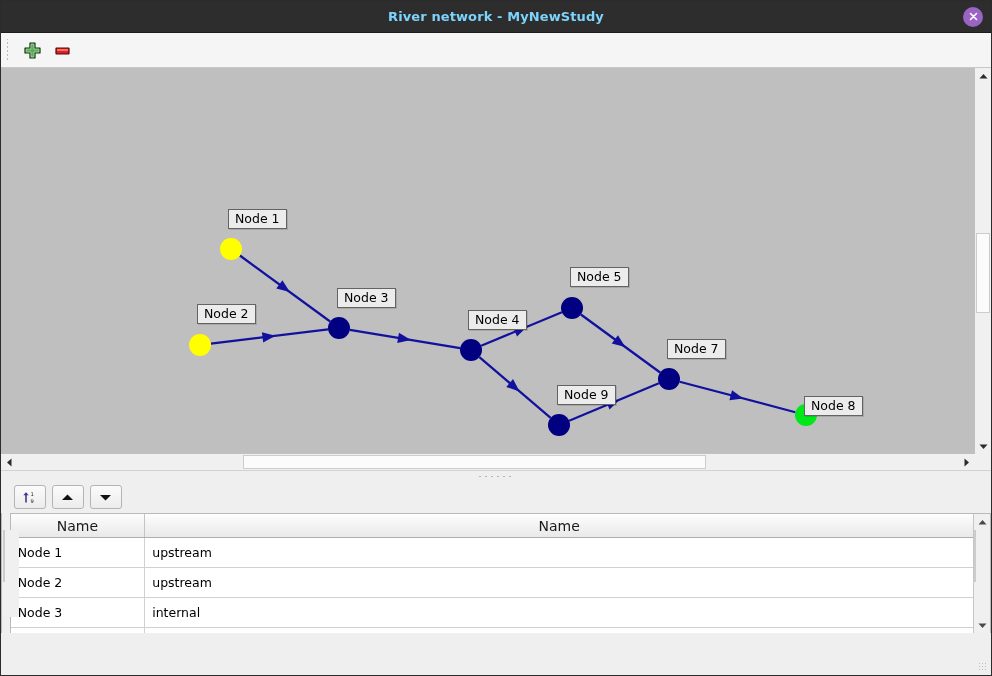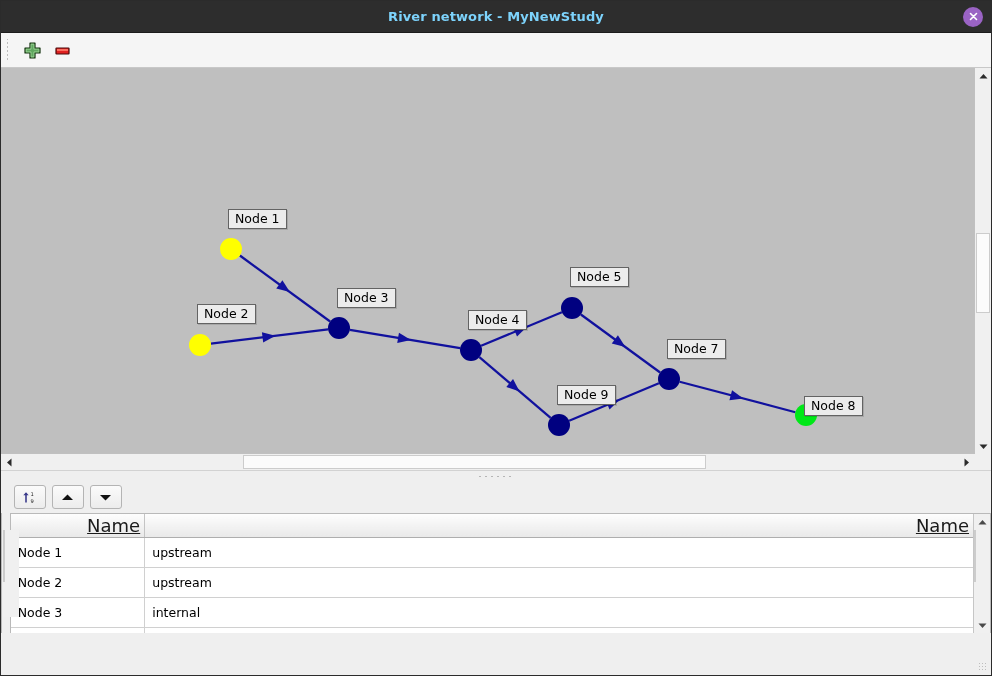--- a/index.html
+++ b/index.html
@@ -221,30 +221,29 @@
   }
   table.grid {
     border-collapse: collapse;
     width: 100%;
     table-layout: fixed;
   }
   table.grid th {
     background: linear-gradient(to bottom, #fdfdfd, #e9e9e9);
     border-right: 1px solid #c4c4c4;
     border-bottom: 1px solid #aeaeae;
-    font-size: 18px;
+    font-size: 14px;
     font-weight: normal;
     color: #1a1a1a;
     height: 23px;
-    text-align: right;
+    text-align: center;
     padding: 0 4px;
     cursor: pointer;
     overflow: hidden;
     white-space: nowrap;
-    text-decoration: underline;
   }
   table.grid td {
     border-right: 1px solid #d0d0d0;
     border-bottom: 1px solid #d0d0d0;
     font-size: 12.5px;
     color: #000;
     height: 29px;
     padding: 0 7px;
     background: #ffffff;
     white-space: nowrap;

